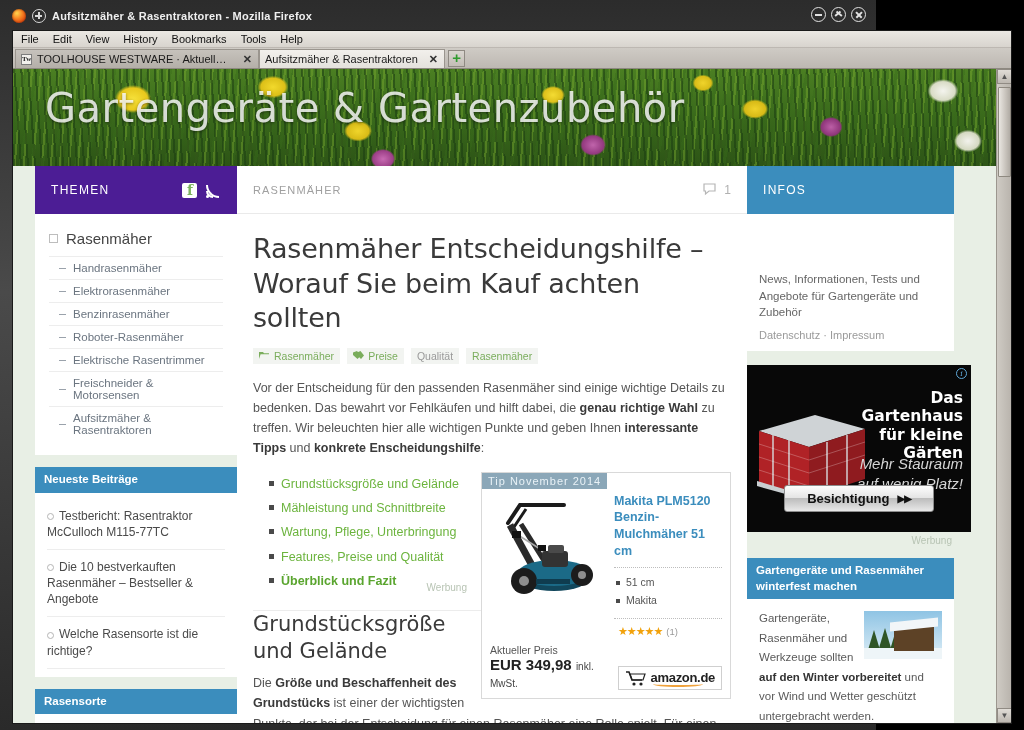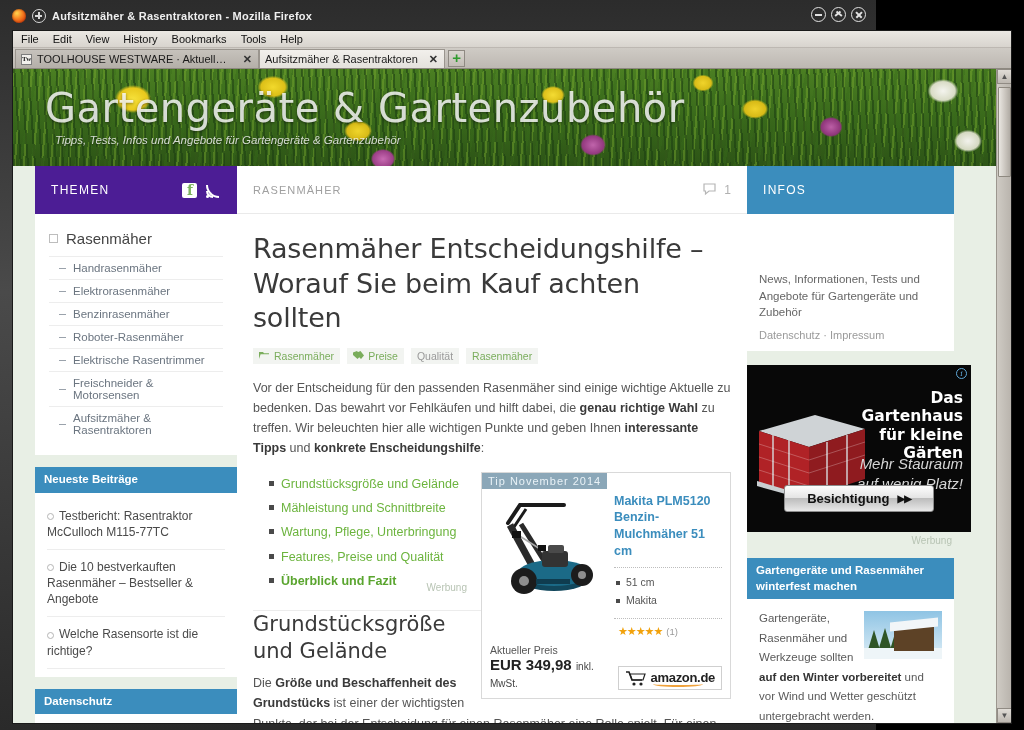--- a/index.html
+++ b/index.html
@@ -386,21 +386,20 @@
     <div id="viewport">
 
       <svg class="dl-arrow" width="14" height="18" viewBox="0 0 14 18">
         <path d="M5 0h4v9h4l-6 8-6-8h4z" fill="#2e9fe0"></path>
       </svg>
 
       <div id="page">
 
         <div id="hero">
           <h1>Gartengeräte &amp; Gartenzubehör</h1>
-          <div class="tagline">Tipps, Tests, Infos und Angebote für Gartengeräte &amp; Gartenzubehör</div>
         </div>
 
         <div id="cols">
 
           <div id="left">
             <div class="green-head">
               <span class="t">THEMEN</span>
               <span class="icons">
                 <span class="fb-icon"></span>
                 <span class="rss-icon">
@@ -454,21 +453,21 @@
                 <div class="post-item">
                   <span class="circ"></span><span>Die 10 bestverkauften Rasenmäher – Bestseller &amp; Angebote</span>
                 </div>
                 <div class="post-item">
                   <span class="circ"></span><span>Welche Rasensorte ist die richtige?</span>
                 </div>
               </div>
             </div>
 
             <div class="widget">
-              <div class="blue-head">Datenschutz</div>
+              <div class="blue-head">Rasensorte</div>
               <div class="body">
                 <div class="pt-row">
                   
                   
                 </div>
               </div>
             </div>
           </div>
 
           <div id="mid">
@@ -496,21 +495,21 @@
                   <svg width="11" height="9" viewBox="0 0 11 9">
                     <path d="M0 1.5 4 0l4 4.5L4.5 8 0 4z" fill="#7aad5c"></path>
                     <path d="M4 1.5 7.5 0l3.5 4.5L8 8 5 5z" fill="#7aad5c"></path>
                   </svg>
                   <span>Preise</span>
                 </span>
                 <span class="chip plain">Qualität</span>
                 <span class="chip">Rasenmäher</span>
               </div>
 
-              <p class="body-text"><span>Vor der Entscheidung für den passenden Rasenmäher sind einige wichtige Aktuelle zu bedenken. Das bewahrt vor Fehlkäufen und hilft dabei, die </span><b>genau richtige Wahl</b><span> zu treffen. Wir beleuchten hier alle wichtigen Punkte und geben Ihnen </span><b>interessante Tipps</b><span> und </span><b>konkrete Enscheidungshilfe</b><span>:</span></p>
+              <p class="body-text"><span>Vor der Entscheidung für den passenden Rasenmäher sind einige wichtige Details zu bedenken. Das bewahrt vor Fehlkäufen und hilft dabei, die </span><b>genau richtige Wahl</b><span> zu treffen. Wir beleuchten hier alle wichtigen Punkte und geben Ihnen </span><b>interessante Tipps</b><span> und </span><b>konkrete Enscheidungshilfe</b><span>:</span></p>
 
               <div class="prodbox">
                 <span class="tip">Tip November 2014</span>
                 <div class="inner">
                   <div class="mower-art">
                     <svg width="118" height="112" viewBox="0 0 118 112">
                       <path d="M18 30 L30 12 L74 12" stroke="#1b1b1b" stroke-width="4" fill="none" stroke-linecap="round"></path>
                       <path d="M24 34 L36 16" stroke="#1b1b1b" stroke-width="3" fill="none"></path>
                       <path d="M20 32 L44 76" stroke="#2a2a2a" stroke-width="7" fill="none"></path>
                       <path d="M31 31 L58 74" stroke="#2a2a2a" stroke-width="5" fill="none"></path>

